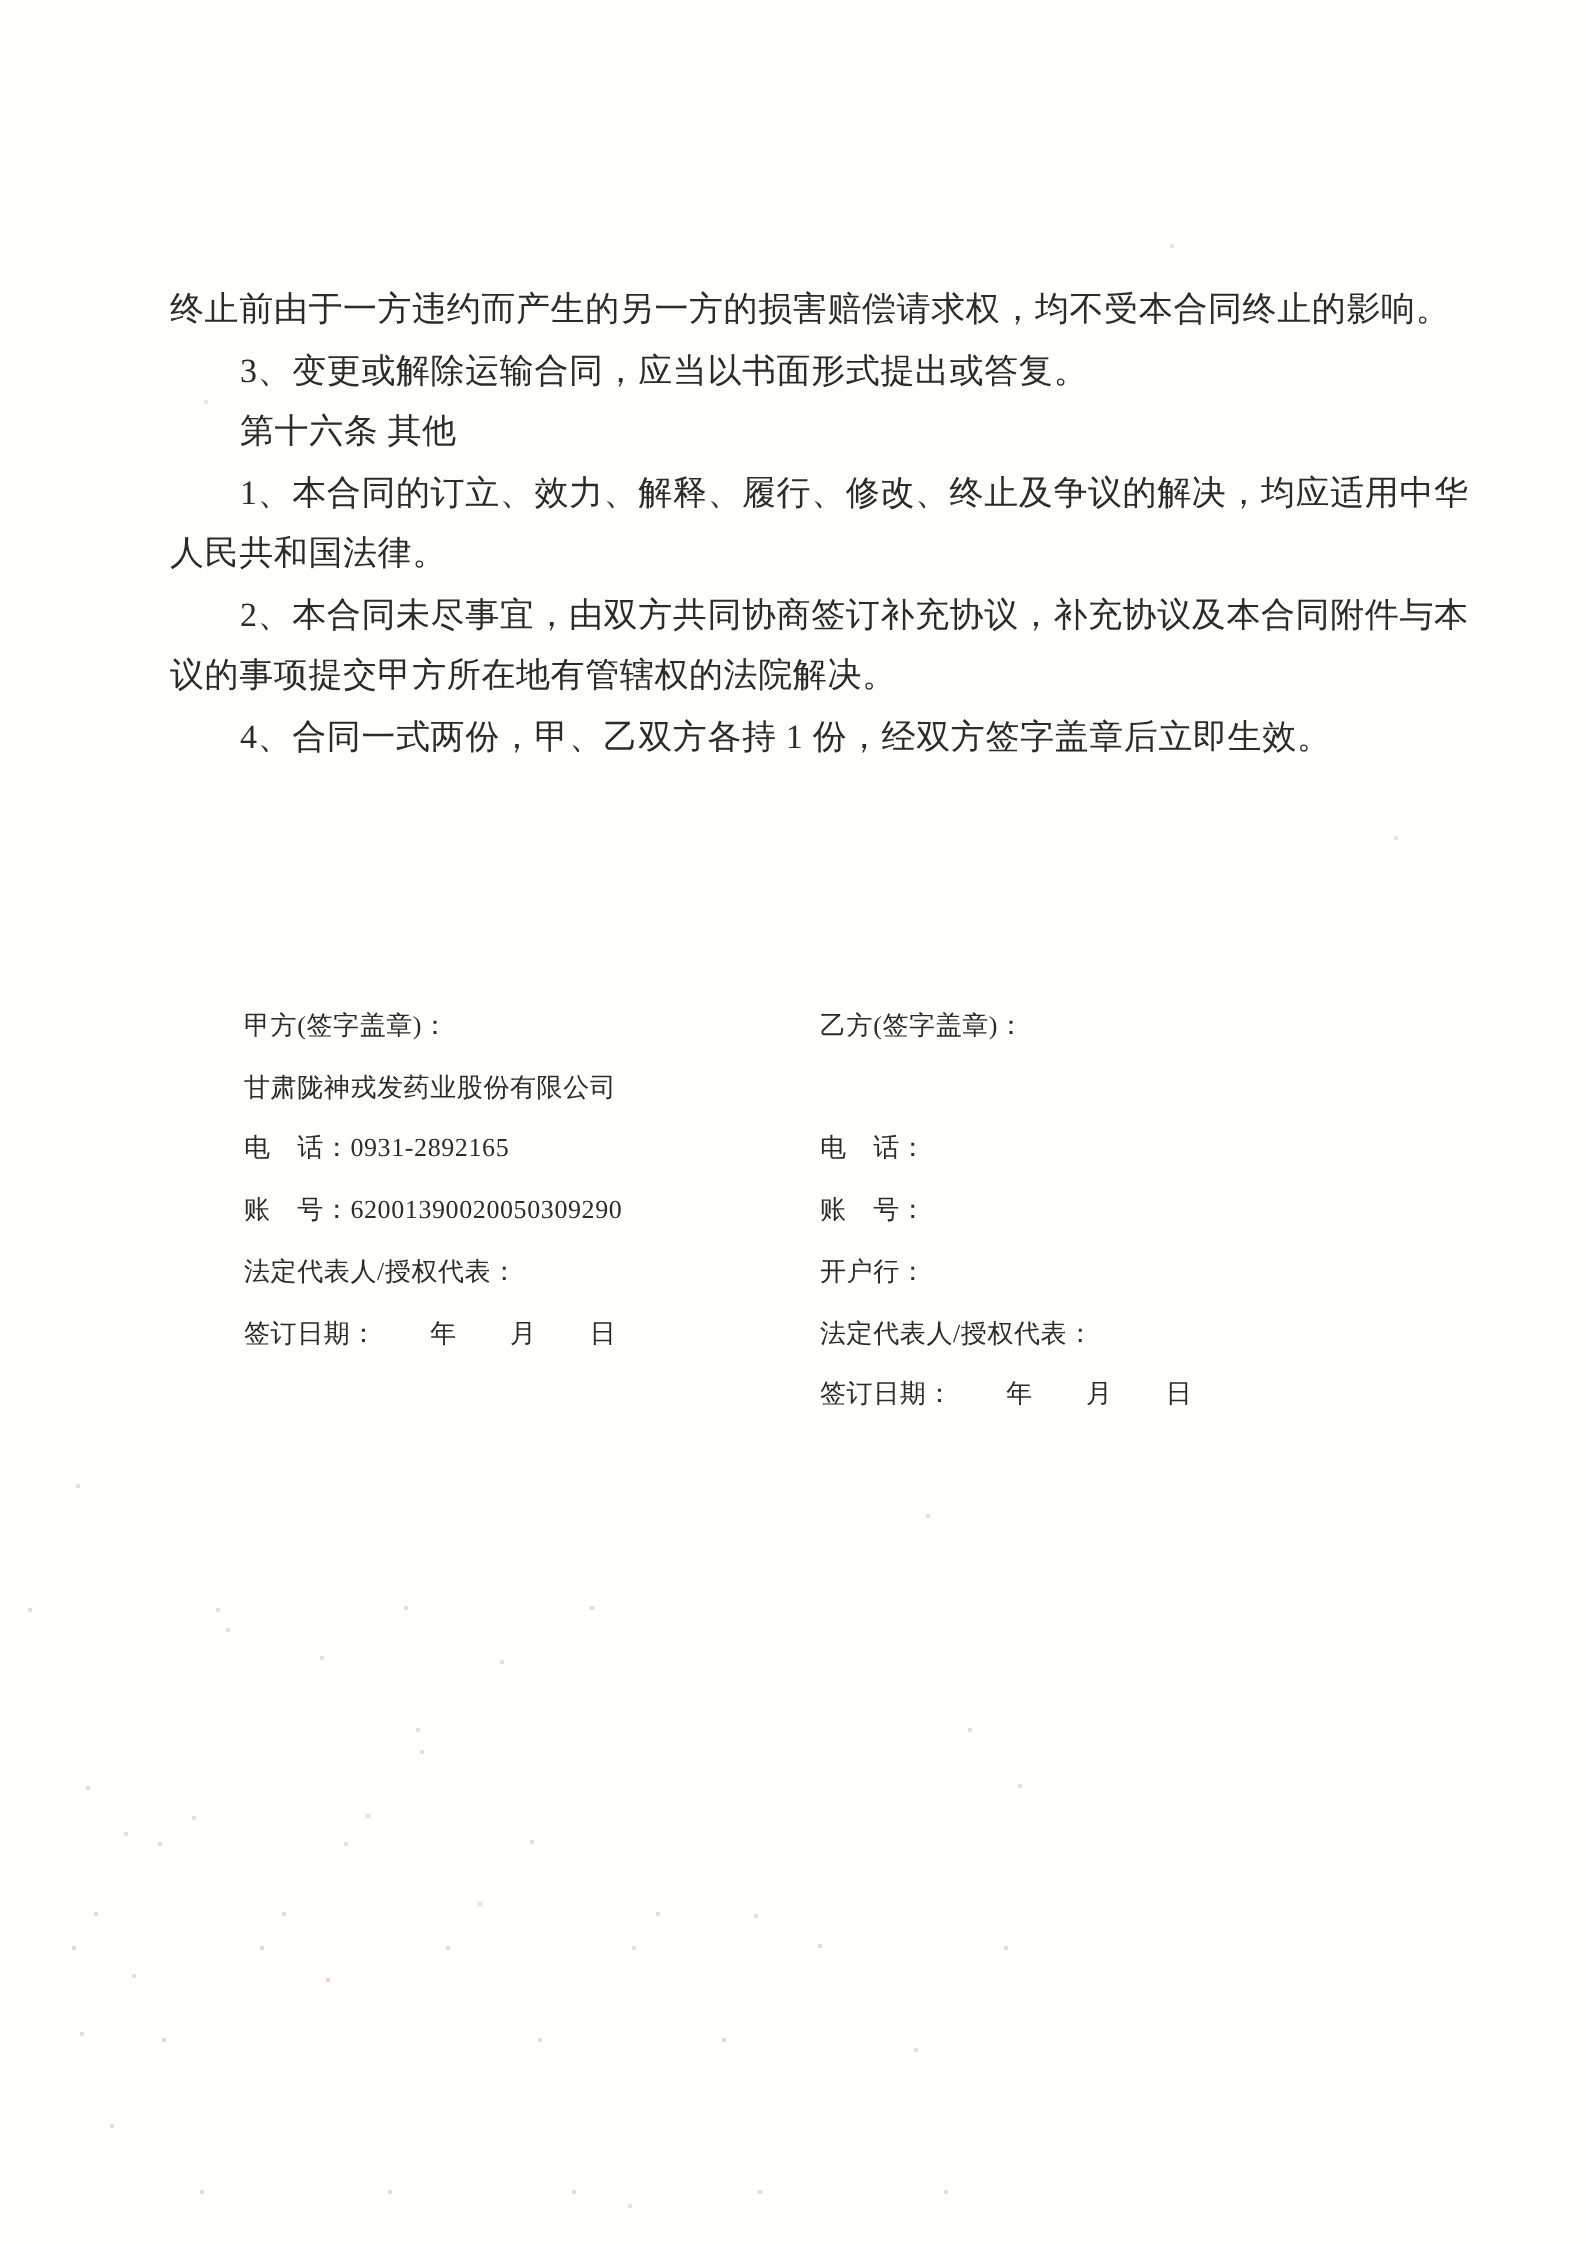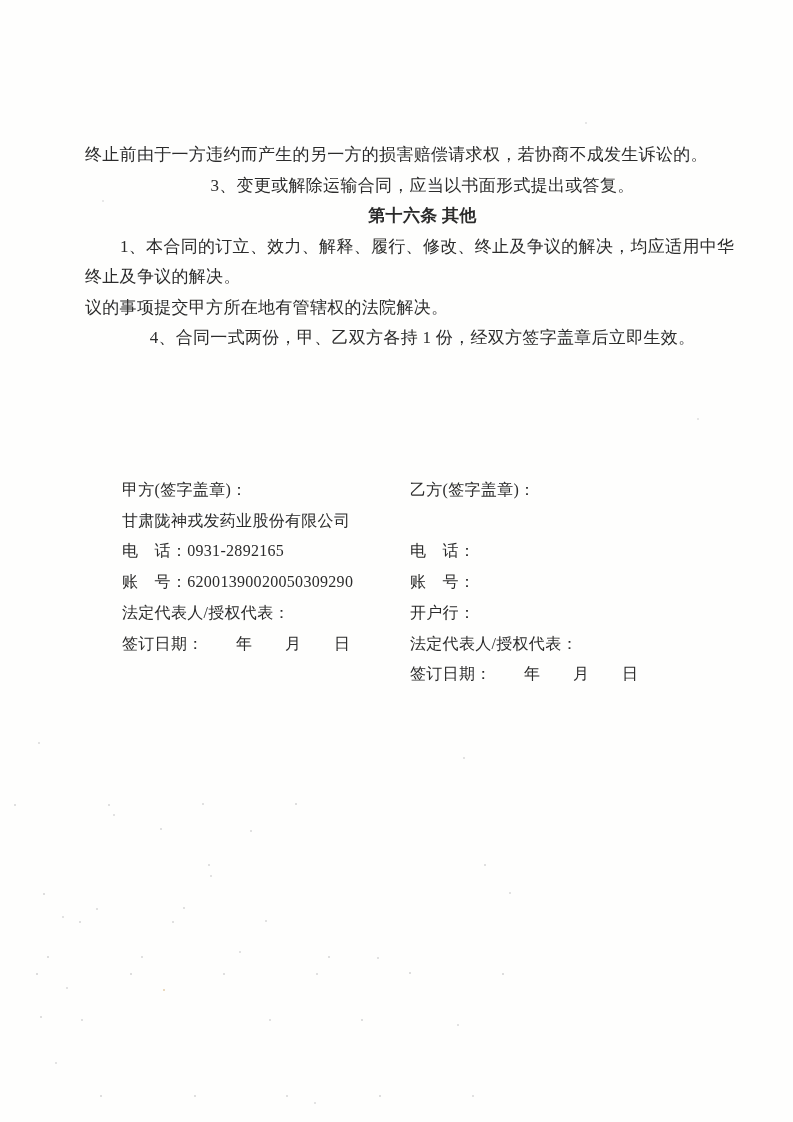--- a/index.html
+++ b/index.html
@@ -26,30 +26,29 @@
     font-size: 17px;
   }
   .clause-line {
     line-height: 30.5px;
     min-height: 30.5px;
     white-space: pre;
     letter-spacing: 0.3px;
   }
   .clause-line.indent {
     padding-left: 35px;
-    text-align: center;
   }
   .clause-line.heading {
-    font-weight: bold;
+    font-weight: normal;
   }
   
   .sig-col {
     position: absolute;
-    top: 475px;
-    font-size: 16px;
+    top: 498px;
+    font-size: 13px;
   }
   .sig-a { left: 122px; }
   .sig-b { left: 410px; }
   .sig-row {
     line-height: 30.7px;
     min-height: 30.7px;
     white-space: pre;
     letter-spacing: 0.3px;
   }
   
@@ -76,25 +75,26 @@
       265px 920px #e1e1e1, 509px 892px #e2e2e2, 585px 122px #e6e6e6,
       102px 200px #e8e8e8, 697px 418px #e6e6e6, 55px 1062px #e3e3e3;
   }
 </style>
 </head>
 <body>
 
 <div class="page">
 
   <div class="clauses">
-    <div class="clause-line flush">终止前由于一方违约而产生的另一方的损害赔偿请求权，若协商不成发生诉讼的。</div>
+    <div class="clause-line flush">终止前由于一方违约而产生的另一方的损害赔偿请求权，均不受本合同终止的影响。</div>
     <div class="clause-line indent">3、变更或解除运输合同，应当以书面形式提出或答复。</div>
     <div class="clause-line indent heading">第十六条 其他</div>
     <div class="clause-line indent">1、本合同的订立、效力、解释、履行、修改、终止及争议的解决，均应适用中华</div>
-    <div class="clause-line flush">终止及争议的解决。</div>
+    <div class="clause-line flush">人民共和国法律。</div>
+    <div class="clause-line indent">2、本合同未尽事宜，由双方共同协商签订补充协议，补充协议及本合同附件与本</div>
     <div class="clause-line flush">议的事项提交甲方所在地有管辖权的法院解决。</div>
     <div class="clause-line indent">4、合同一式两份，甲、乙双方各持 1 份，经双方签字盖章后立即生效。</div>
   </div>
 
   <div class="sig-col sig-a">
     <div class="sig-row">甲方(签字盖章)：</div>
     <div class="sig-row">甘肃陇神戎发药业股份有限公司</div>
     <div class="sig-row">电　话：0931-2892165</div>
     <div class="sig-row">账　号：62001390020050309290</div>
     <div class="sig-row">法定代表人/授权代表：</div>

